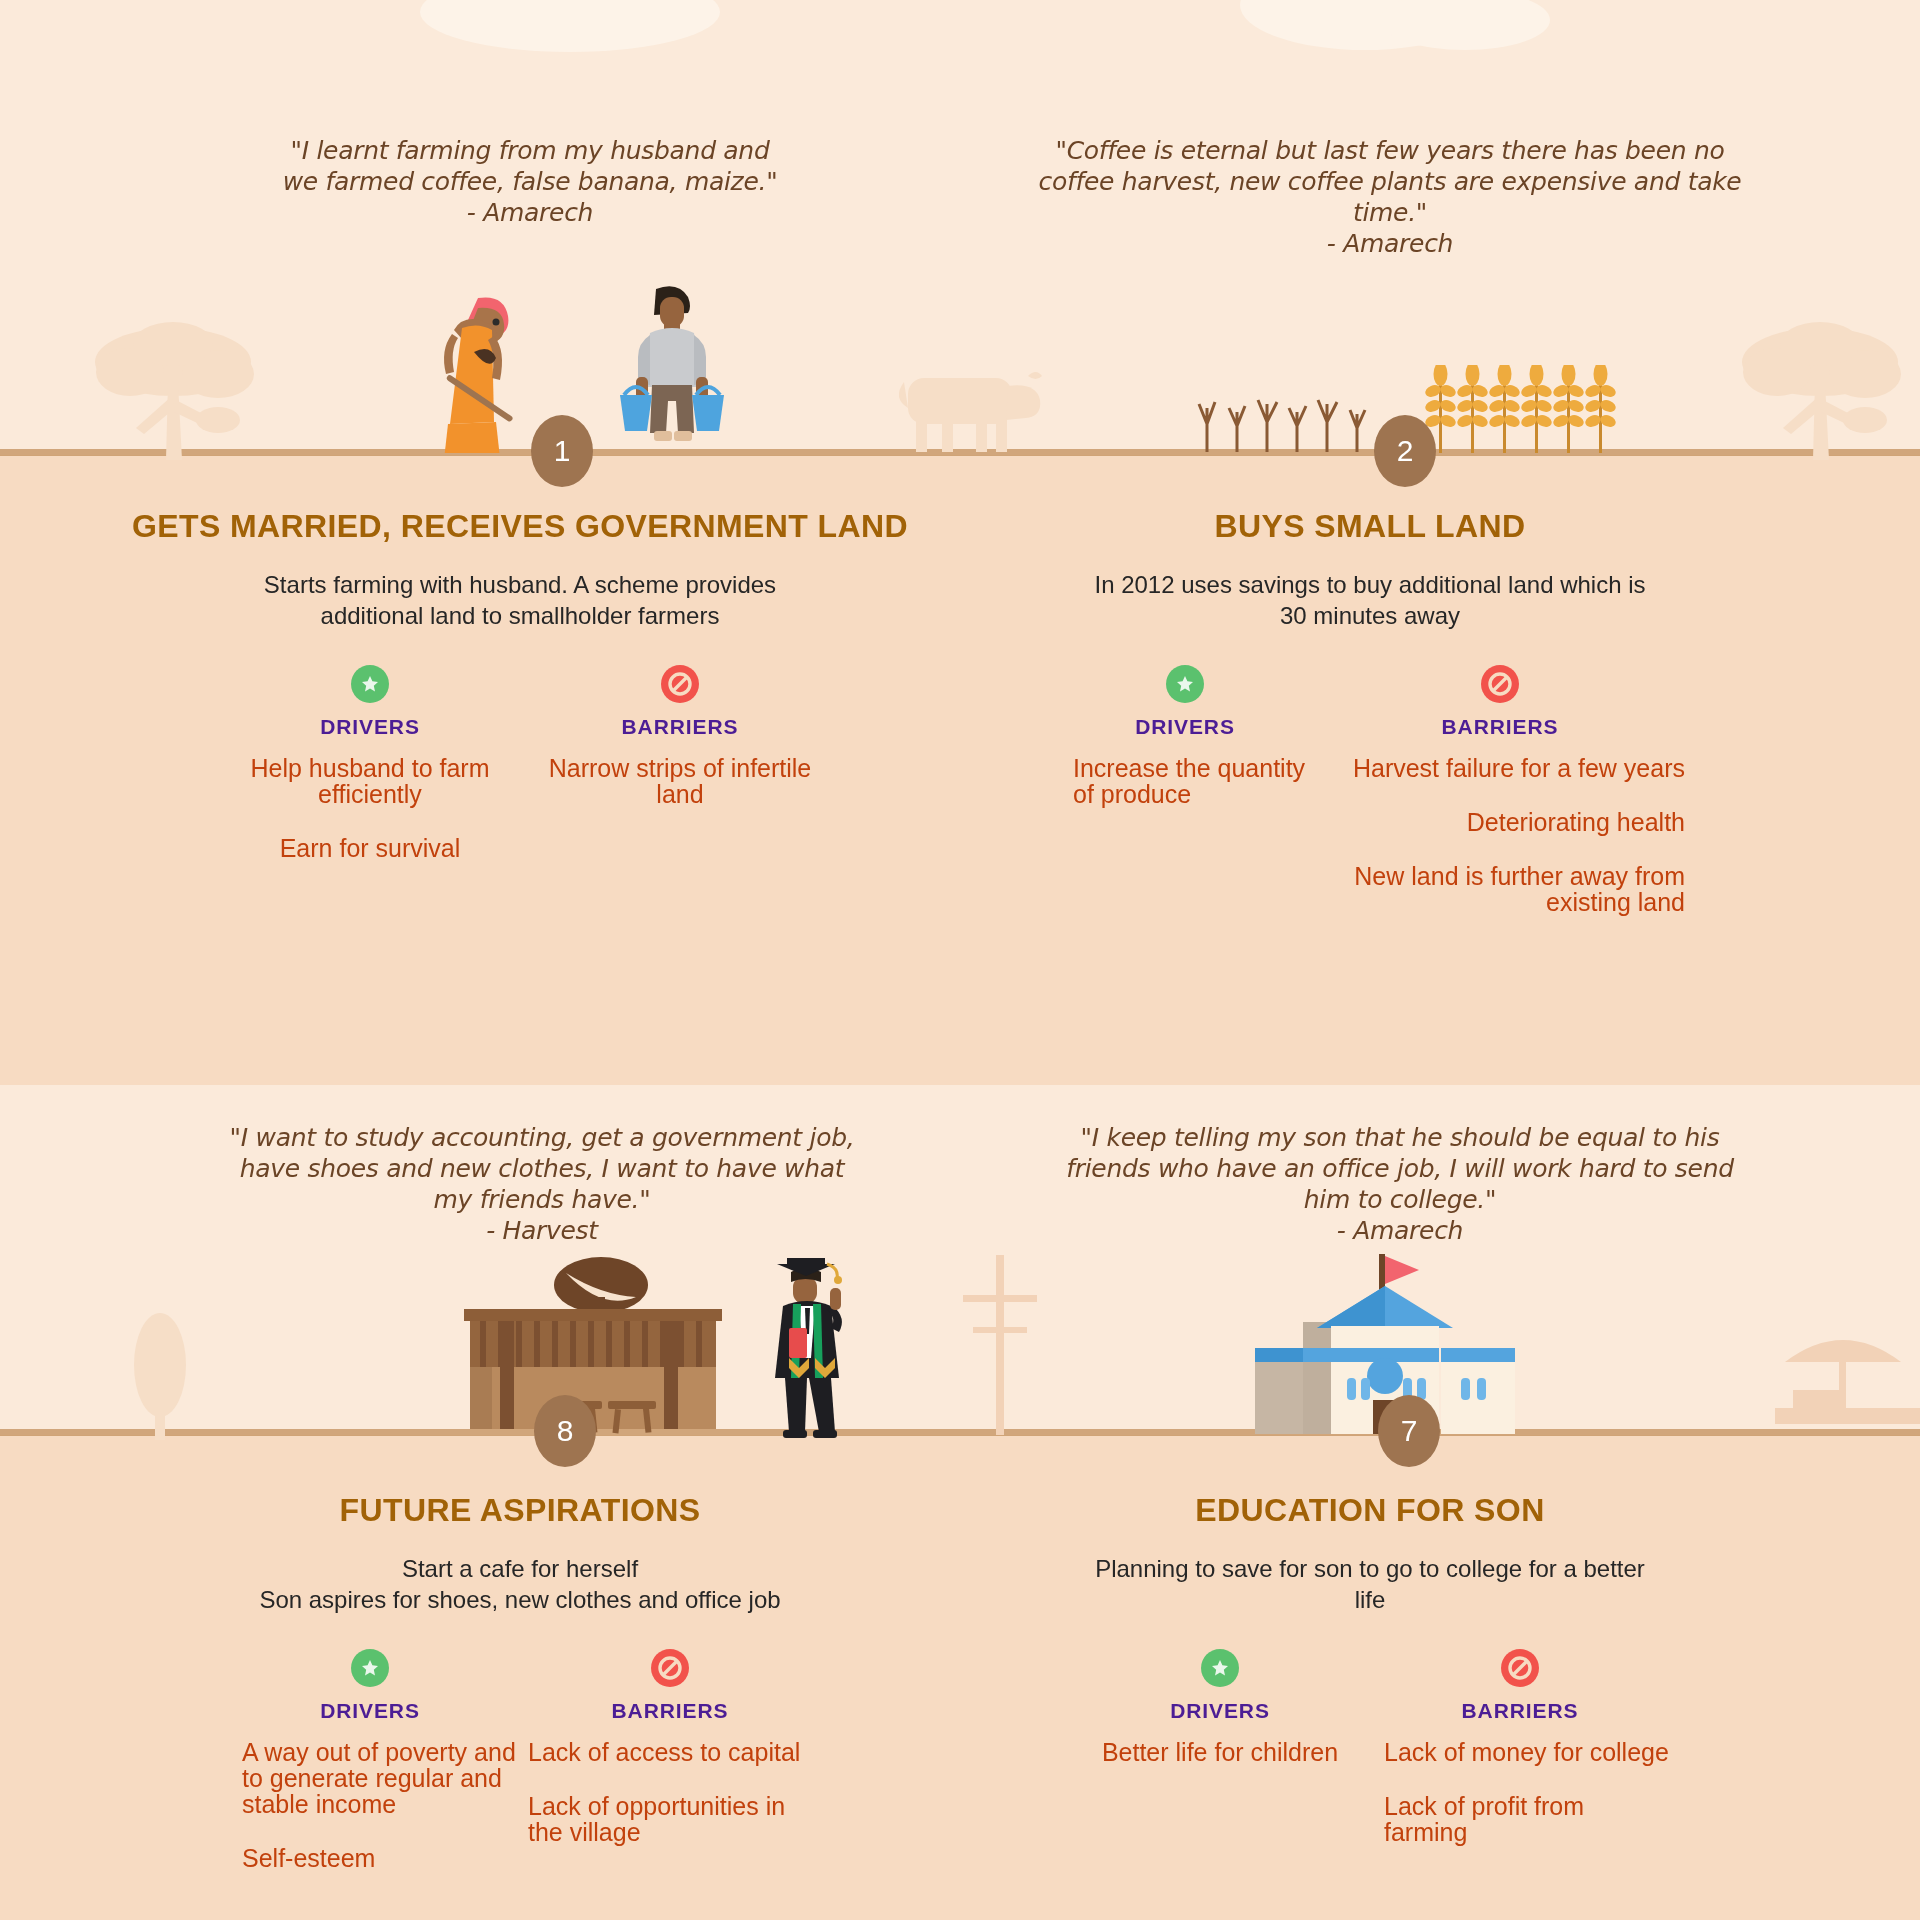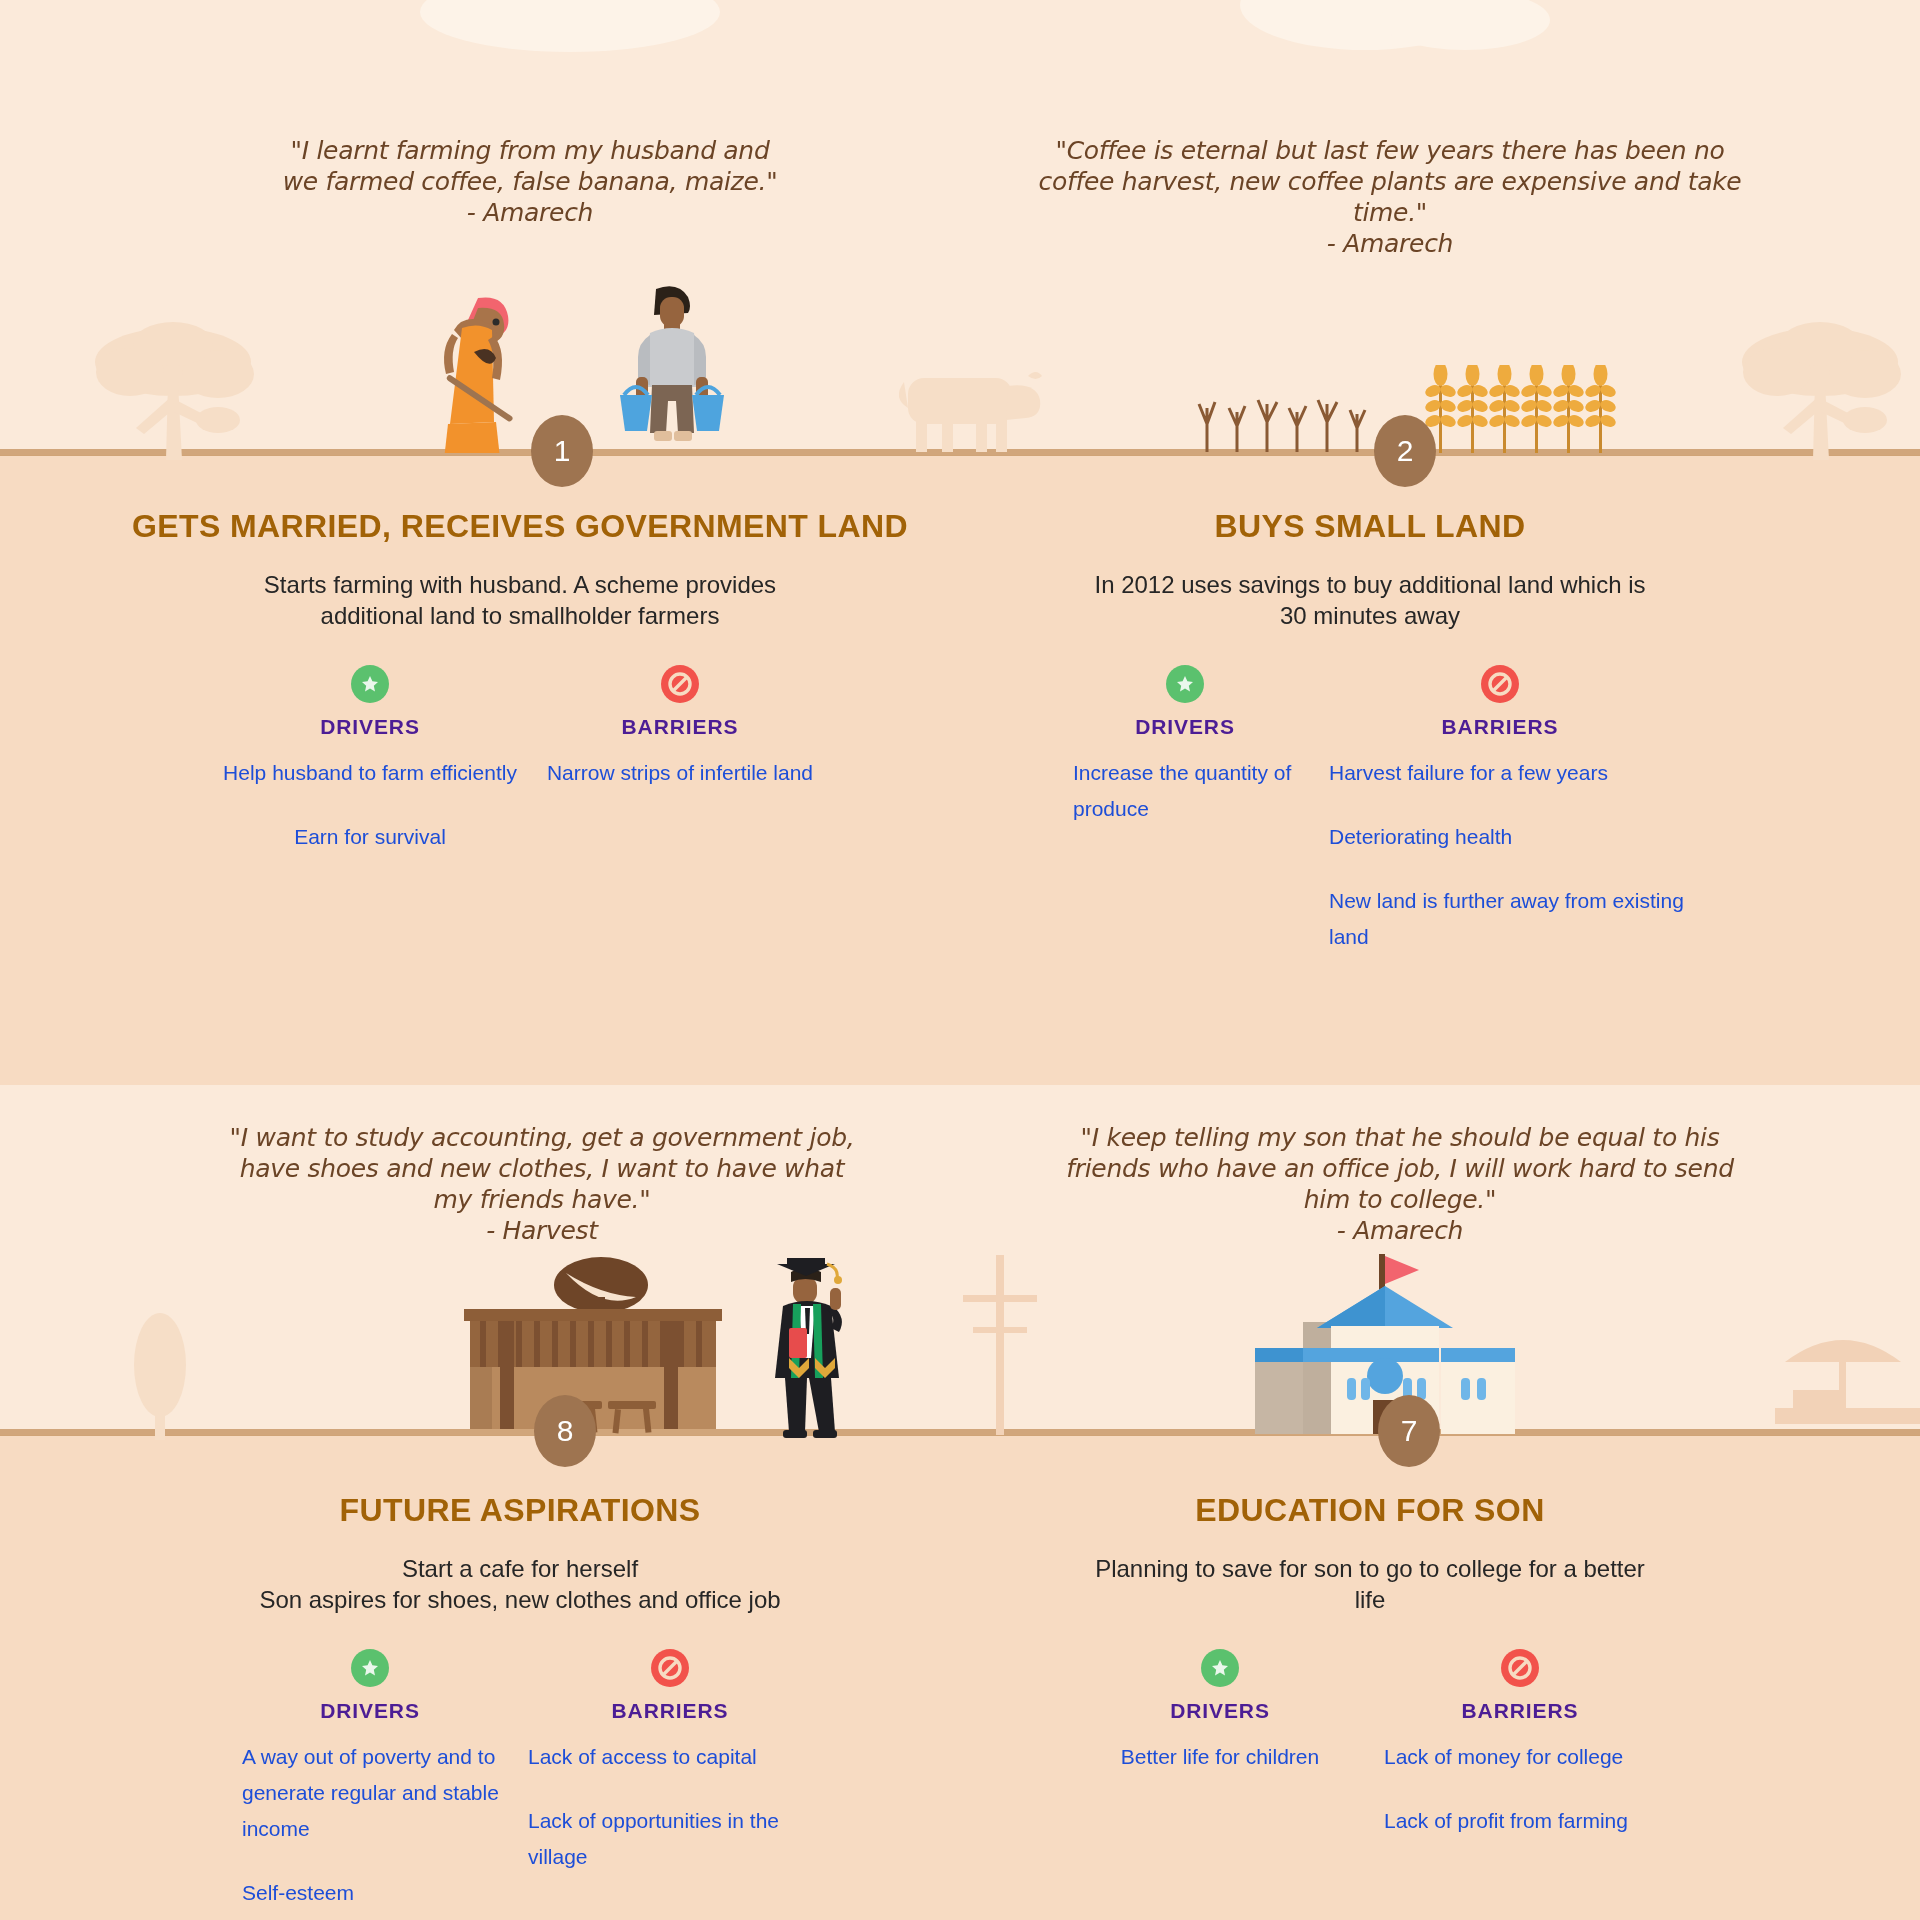--- a/index.html
+++ b/index.html
@@ -47,21 +47,21 @@
     font-size:24px;color:#262626;line-height:31px;margin:0 auto 34px auto;
   }
   .cols{display:flex;justify-content:center;align-items:flex-start;}
   .col{box-sizing:border-box;}
   .col-head{text-align:center;}
   .badge{width:38px;height:38px;border-radius:50%;display:inline-flex;
          align-items:center;justify-content:center;margin-bottom:12px;}
   .badge.drv{background:#5BC16E;}
   .badge.bar{background:#F2524B;}
   .col-label{font-size:21px;font-weight:bold;letter-spacing:.9px;color:#4c1d95;margin-bottom:16px;}
-  .items{font-size:21px;line-height:36px;color:#1d4ed8;}
+  .items{font-size:25px;line-height:26px;color:#c2410c;}
   .items .it{margin-bottom:28px;}
   .items .it:last-child{margin-bottom:0;}
 
   
   .ta-c{text-align:center;}
   .ta-l{text-align:left;}
 
   
   .marker{
     position:absolute;width:62px;height:72px;border-radius:50%;
@@ -433,21 +433,21 @@
       <div class="col ta-c" style="width:370px;">
         <div class="col-head">
           <div class="badge bar">
             <svg width="26" height="26" viewBox="0 0 26 26">
               <circle cx="13" cy="13" r="10" fill="none" stroke="#F7DBC2" stroke-width="3.4"></circle>
               <line x1="6.5" y1="19.5" x2="19.5" y2="6.5" stroke="#F7DBC2" stroke-width="3.4"></line>
             </svg>
           </div>
           <div class="col-label">BARRIERS</div>
         </div>
-        <div class="items ta-l" style="padding-left:14px;">
+        <div class="items ta-l" style="padding-left:14px;text-align:right;">
           <div class="it">Harvest failure for a few years</div>
           <div class="it">Deteriorating health</div>
           <div class="it">New land is further away from existing land</div>
         </div>
       </div>
     </div>
   </div>
 
   <div class="step" style="left:100px;top:1492px;width:840px;">
     <div class="step-title">FUTURE ASPIRATIONS</div>

